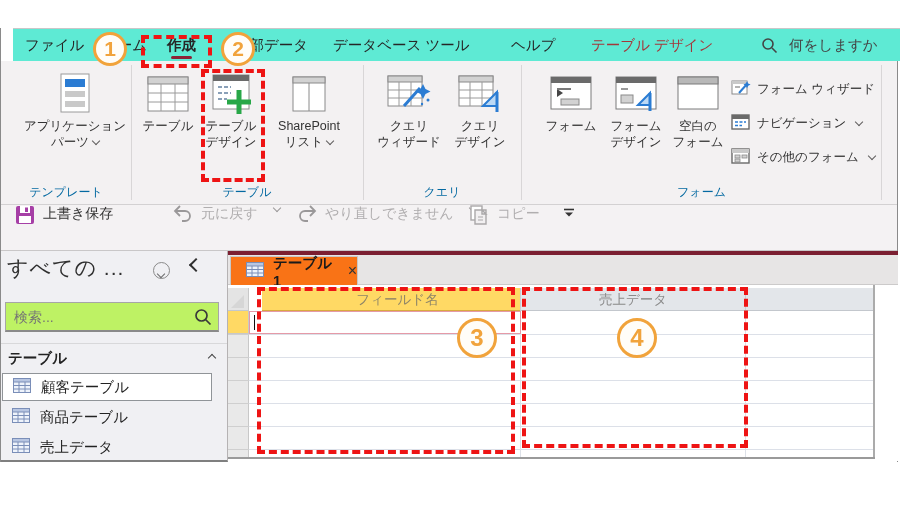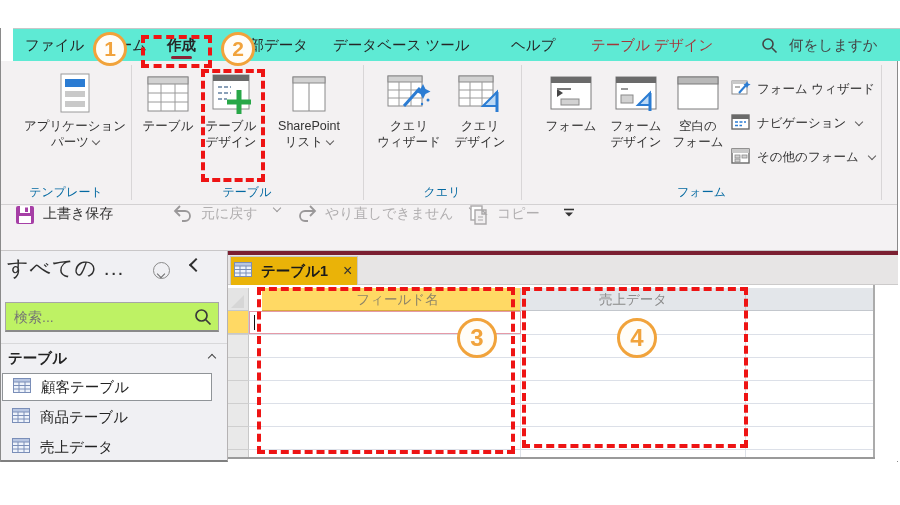--- a/index.html
+++ b/index.html
@@ -46,21 +46,21 @@
   #nav-search .mag{position:absolute;right:6px;top:5px;}
   #nav-group{position:absolute;left:0;top:92px;width:226px;height:28px;border-top:1px solid #d8d8da;}
   #nav-group .glabel{position:absolute;left:7px;top:5px;font-size:14.5px;font-weight:bold;color:#222;}
   #nav-group .chv{position:absolute;right:12px;top:11px;border-color:#444;}
   .nav-item{position:absolute;left:1px;width:210px;height:28px;display:flex;align-items:center;gap:10px;padding-left:10px;font-size:14.5px;color:#222;cursor:default;}
   .nav-item.selected{background:#fff;border:1px solid #909498;}
 
   
   #doc-topline{position:absolute;left:228px;top:251px;width:670px;height:4px;background:#7b1f31;}
   #tabstrip{position:absolute;left:228px;top:255px;width:670px;height:30px;background:#e7e5e5;border-bottom:1px solid #cccaca;}
-  #doctab{position:absolute;left:2px;top:1px;width:128px;height:29px;background:#eab308;border:1px solid #c8c8c8;border-bottom:none;display:flex;align-items:center;gap:9px;padding-left:3px;}
+  #doctab{position:absolute;left:2px;top:1px;width:128px;height:29px;background:#f97316;border:1px solid #c8c8c8;border-bottom:none;display:flex;align-items:center;gap:9px;padding-left:15px;}
   #doctab .tlabel{font-size:14.5px;font-weight:bold;color:#1a1a1a;}
   #doctab .tclose{font-size:16px;color:#333;margin-left:6px;cursor:default;}
 
   #grid{position:absolute;left:228px;top:285px;width:670px;height:176px;background:#fff;}
   .gh{position:absolute;top:3px;height:23px;line-height:23px;text-align:center;font-size:13.5px;}
   #gh-selector{left:0;width:21px;background:#e4e4e4;border-right:1px solid #c8c8c8;border-bottom:1px solid #c3c7cd;}
   #gh-field{left:21px;width:271px;background:#ffd964;color:#8e8568;border-bottom:1px solid #d9a93f;margin-left:13px;}
   #gh-type{left:292px;width:225px;background:#e3e6ea;color:#8a8a8a;border-left:1px solid #c9cdd4;border-bottom:1px solid #c3c7cd;}
   #gh-desc{left:517px;width:128px;background:#e3e6ea;border-left:1px solid #c9cdd4;border-bottom:1px solid #c3c7cd;}
   #selcol{position:absolute;left:0;top:26px;width:21px;height:147px;background:#e9e9e9;border-right:1px solid #c8c8c8;}

